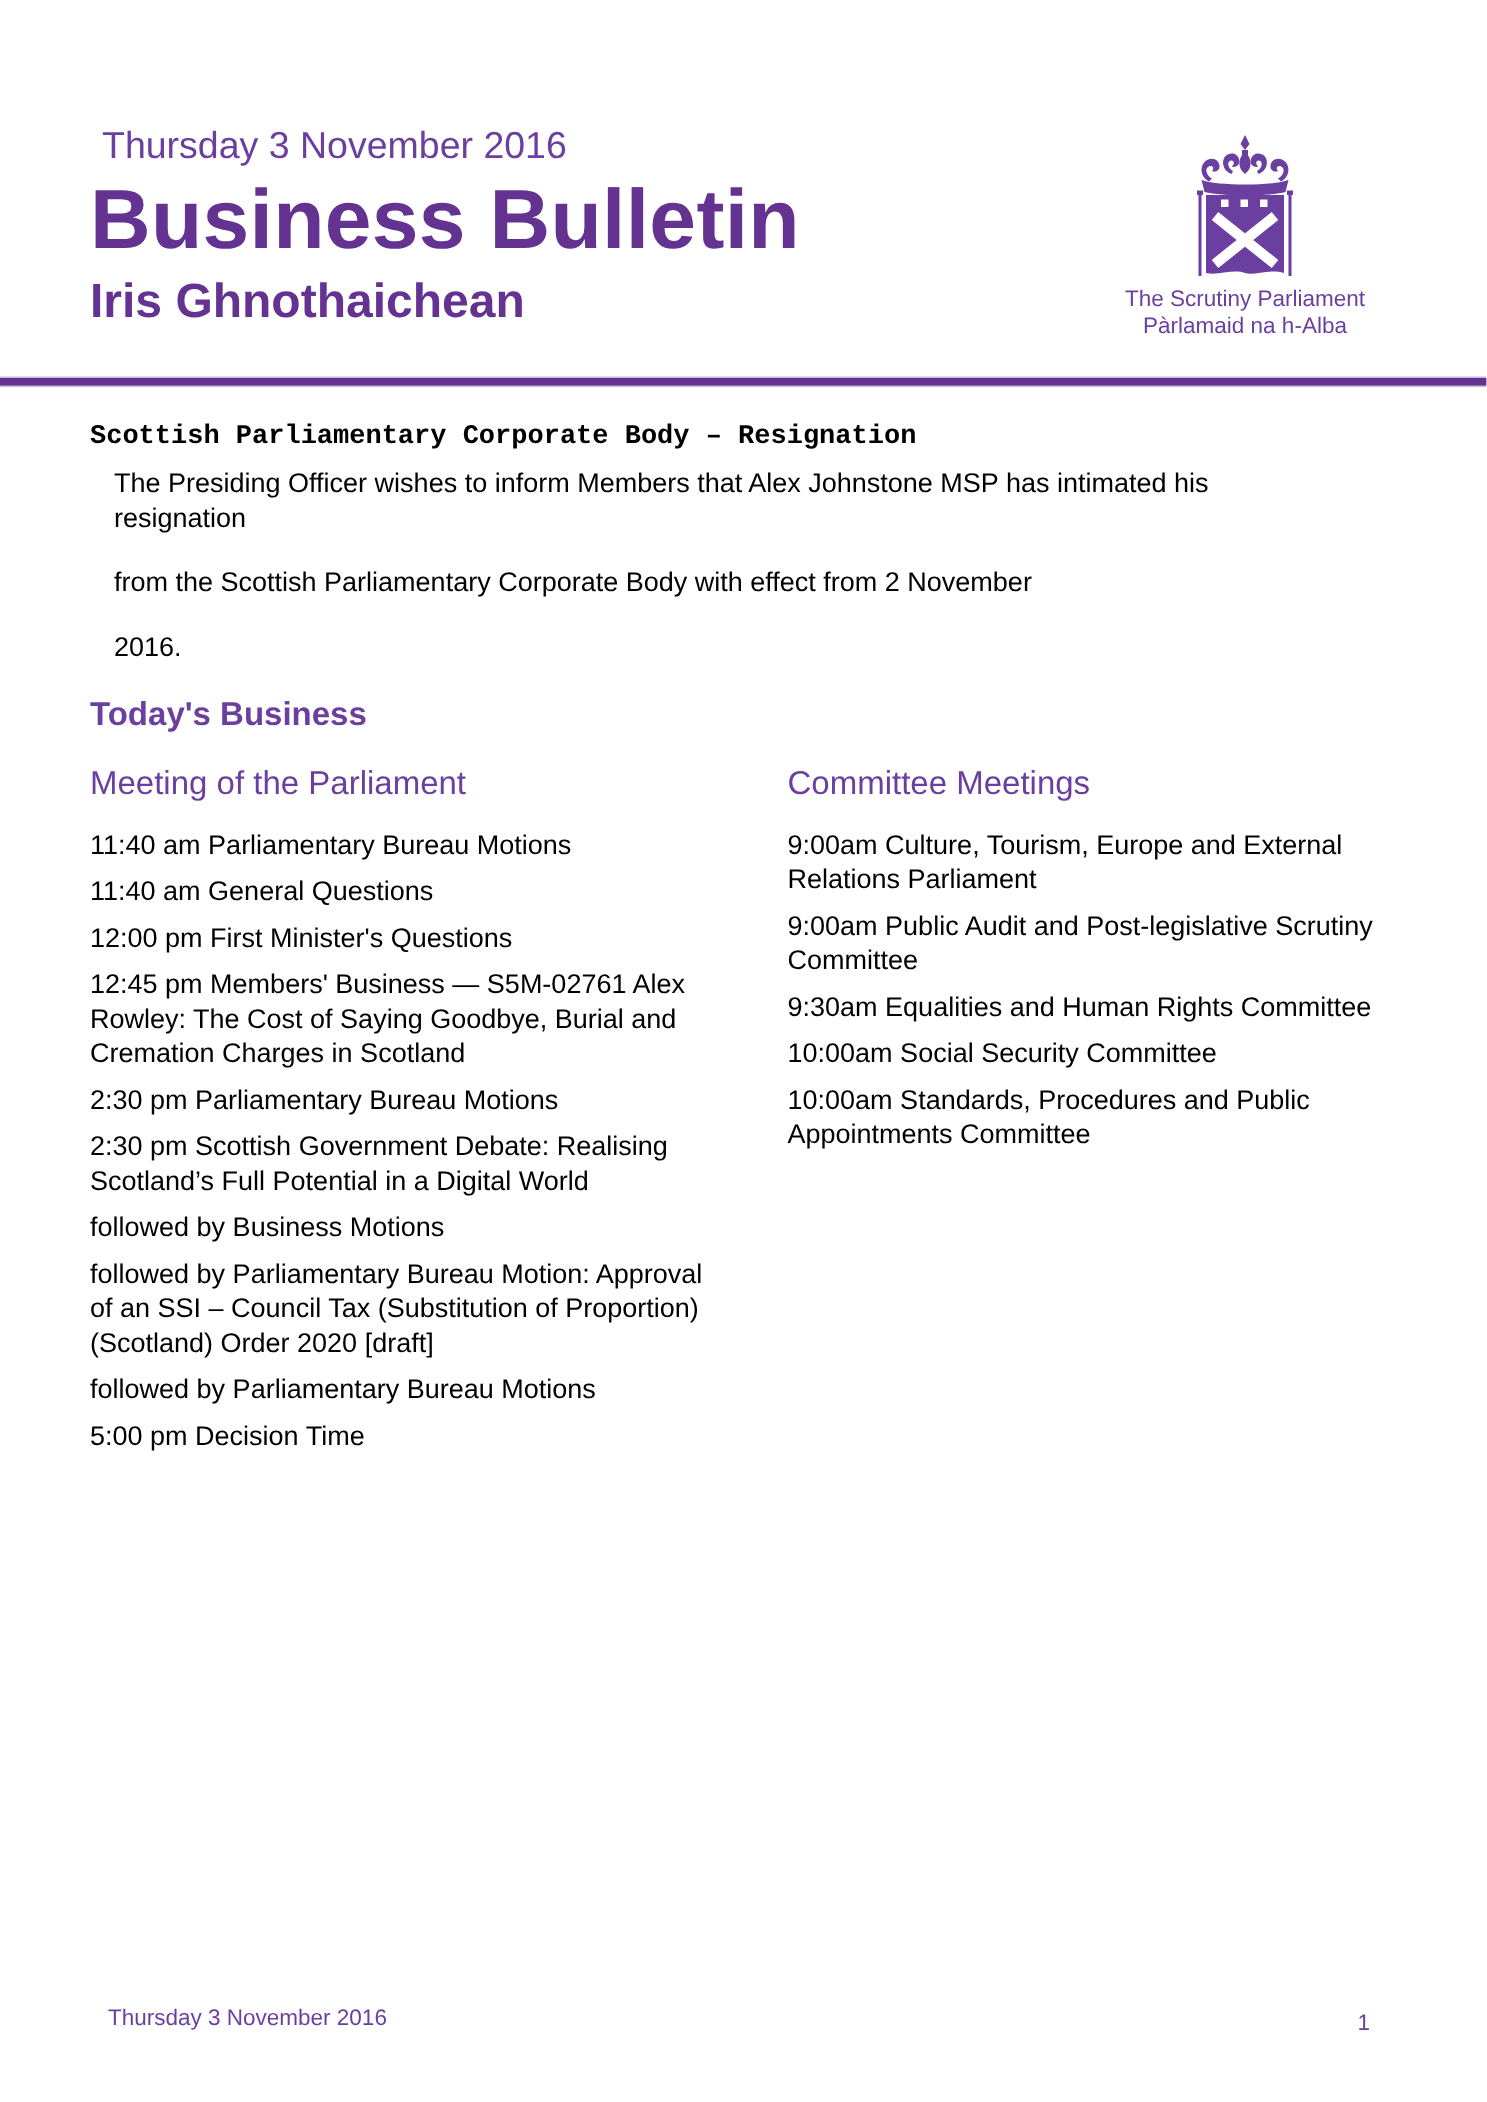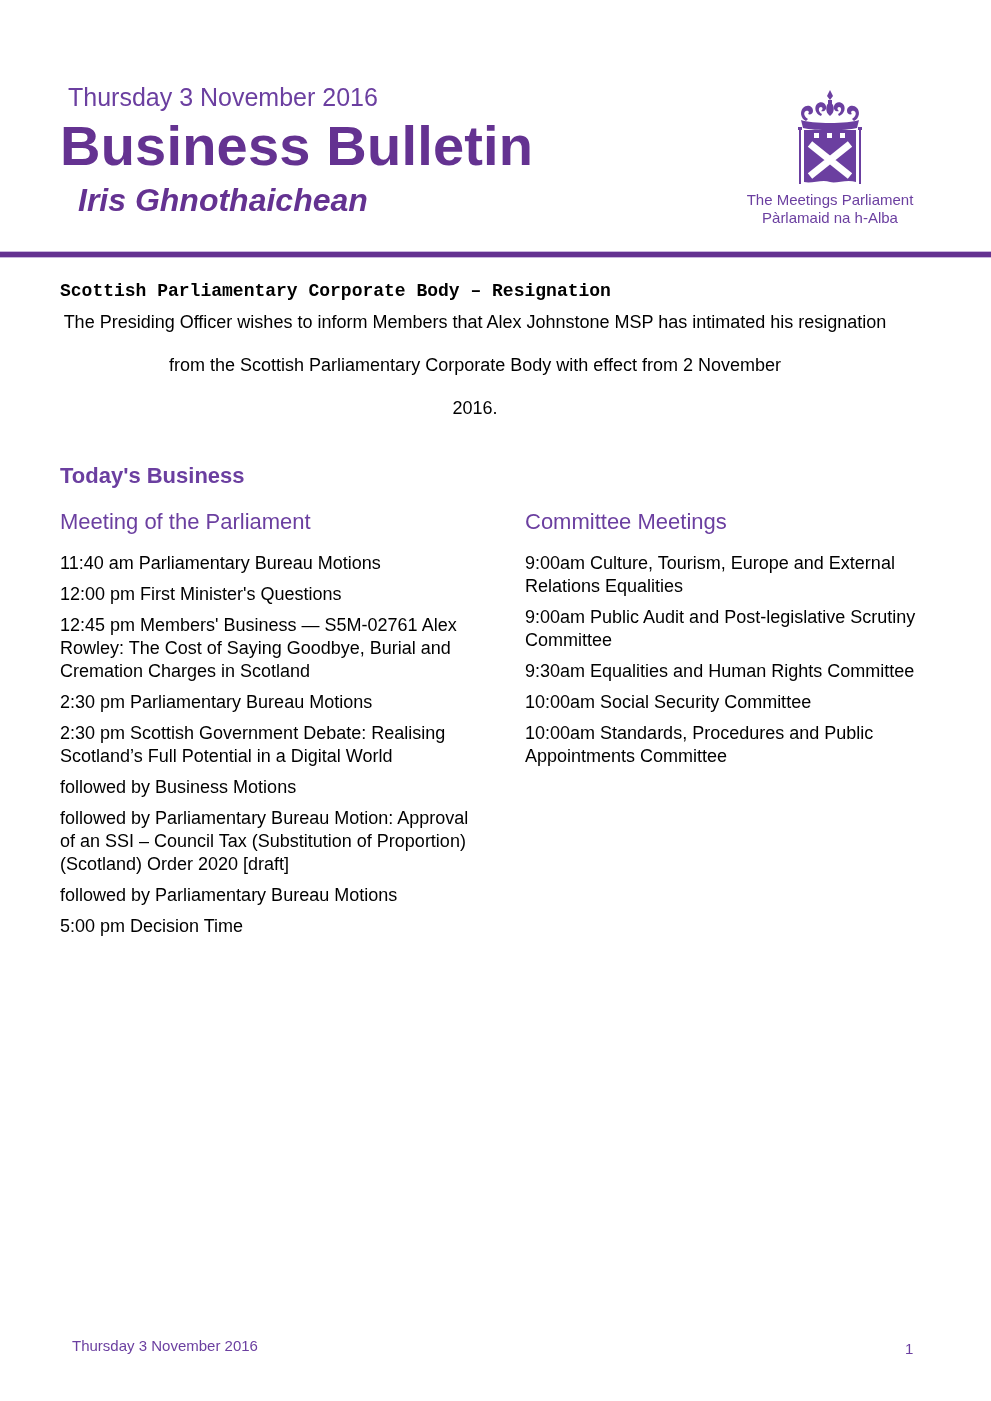--- a/index.html
+++ b/index.html
@@ -28,25 +28,24 @@
       left: 60px;
       top: 113px;
       font-size: 56px;
       font-weight: bold;
       color: #643291;
       line-height: 66px;
       letter-spacing: 0.2px;
     }
     .header-subtitle {
       position: absolute;
-      left: 78px;
+      left: 60px;
       top: 181px;
       font-size: 32px;
       font-weight: bold;
-      font-style: italic;
       color: #643291;
       line-height: 38px;
     }
     .logo {
       position: absolute;
       left: 740px;
       top: 88px;
       width: 180px;
       height: 145px;
     }
@@ -82,22 +81,21 @@
       width: 830px;
       font-size: 18px;
       line-height: 23px;
     }
     .notice-title {
       font-weight: bold;
       margin: 0 0 8px 0;
       font-family: Liberation Mono, monospace;
     }
     .notice p {
-      margin: 0 0 20px 0;
-      text-align: center;
+      margin: 0 0 20px 16px;
     }
     .section-heading {
       position: absolute;
       left: 60px;
       top: 462px;
       font-size: 22px;
       font-weight: bold;
       color: #6b3fa0;
       line-height: 28px;
     }
@@ -162,51 +160,52 @@
     <rect x="4" y="40" width="2" height="56" fill="#6b3fa0"></rect>
     <rect x="64" y="40" width="2" height="56" fill="#6b3fa0"></rect>
     <rect x="3" y="39" width="4" height="3" fill="#6b3fa0"></rect>
     <rect x="63" y="39" width="4" height="3" fill="#6b3fa0"></rect>
     <path d="M9 42 h52 v52 c-10 -3 -20 2 -26 0 c-8 -3 -18 2 -26 0 z" fill="#6b3fa0"></path>
     <rect x="19" y="45" width="5" height="5" fill="#ffffff"></rect>
     <rect x="32" y="45" width="5" height="5" fill="#ffffff"></rect>
     <rect x="45" y="45" width="5" height="5" fill="#ffffff"></rect>
     <path d="M15 56 L55 88 M55 56 L15 88" stroke="#ffffff" stroke-width="7" stroke-linecap="butt"></path>
   </svg>
-  <div class="logo-text-1">The Meetings Parliament</div>
+  <div class="logo-text-1">The Scrutiny Parliament</div>
   <div class="logo-text-2">Pàrlamaid na h-Alba</div>
 </div>
 
 <div class="rule"></div>
 
 <div class="notice">
   <div class="notice-title">Scottish Parliamentary Corporate Body – Resignation</div>
   <p>The Presiding Officer wishes to inform Members that Alex Johnstone MSP has intimated his resignation</p>
   <p>from the Scottish Parliamentary Corporate Body with effect from 2 November</p>
   <p>2016.</p>
 </div>
 
 <div class="section-heading">Today's Business</div>
 
 <div class="col col-left">
   <div class="col-heading">Meeting of the Parliament</div>
   <div class="item"><span class="time">11:40 am</span> <span>Parliamentary Bureau Motions</span></div>
+  <div class="item"><span class="time">11:40 am</span> <span>General Questions</span></div>
   <div class="item"><span class="time">12:00 pm</span> <span>First Minister's Questions</span></div>
   <div class="item"><span class="time">12:45 pm</span> <span>Members' Business — S5M-02761 Alex Rowley: The Cost of Saying Goodbye, Burial and Cremation Charges in Scotland</span></div>
   <div class="item"><span class="time">2:30 pm</span> <span>Parliamentary Bureau Motions</span></div>
   <div class="item"><span class="time">2:30 pm</span> <span>Scottish Government Debate: Realising Scotland’s Full Potential in a Digital World</span></div>
   <div class="item"><span class="time">followed by</span> <span>Business Motions</span></div>
   <div class="item"><span class="time">followed by</span> <span>Parliamentary Bureau Motion: Approval of an SSI – Council Tax (Substitution of Proportion) (Scotland) Order 2020 [draft]</span></div>
   <div class="item"><span class="time">followed by</span> <span>Parliamentary Bureau Motions</span></div>
   <div class="item"><span class="time">5:00 pm</span> <span>Decision Time</span></div>
 </div>
 
 <div class="col col-right">
   <div class="col-heading">Committee Meetings</div>
-  <div class="item"><span class="time">9:00am</span> <span>Culture, Tourism, Europe and External Relations Equalities</span></div>
+  <div class="item"><span class="time">9:00am</span> <span>Culture, Tourism, Europe and External Relations Parliament</span></div>
   <div class="item"><span class="time">9:00am</span> <span>Public Audit and Post-legislative Scrutiny Committee</span></div>
   <div class="item"><span class="time">9:30am</span> <span>Equalities and Human Rights Committee</span></div>
   <div class="item"><span class="time">10:00am</span> <span>Social Security Committee</span></div>
   <div class="item"><span class="time">10:00am</span> <span>Standards, Procedures and Public Appointments Committee</span></div>
 </div>
 
 <div class="footer-date">Thursday 3 November 2016</div>
 <div class="footer-page">1</div>
 
 </body></html>

